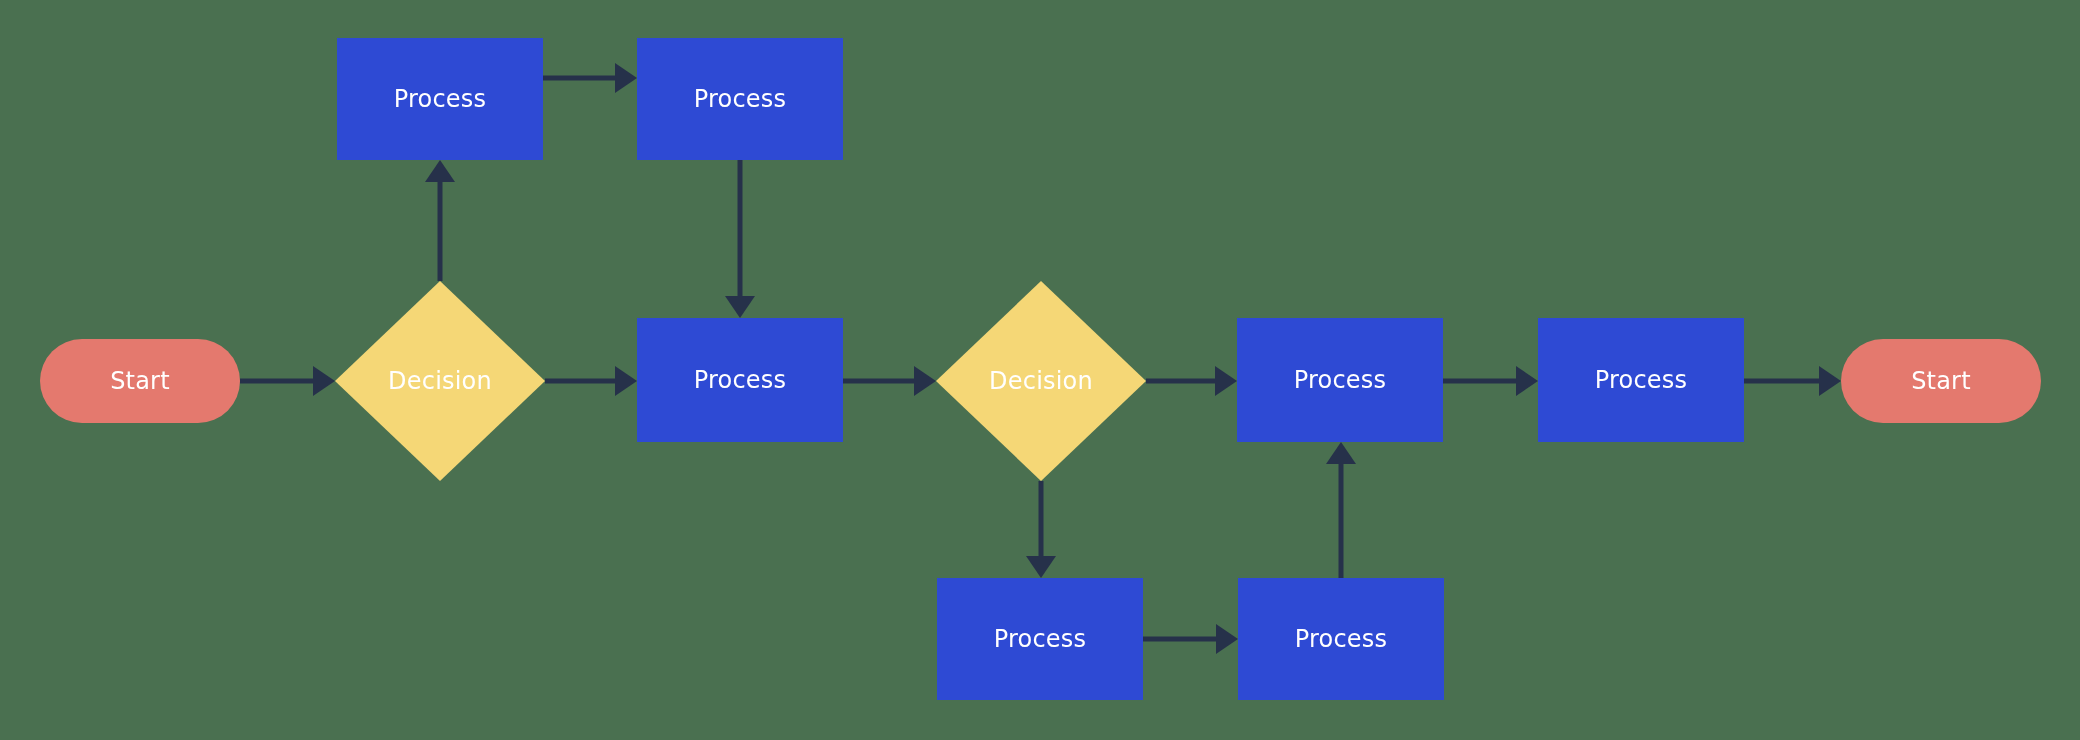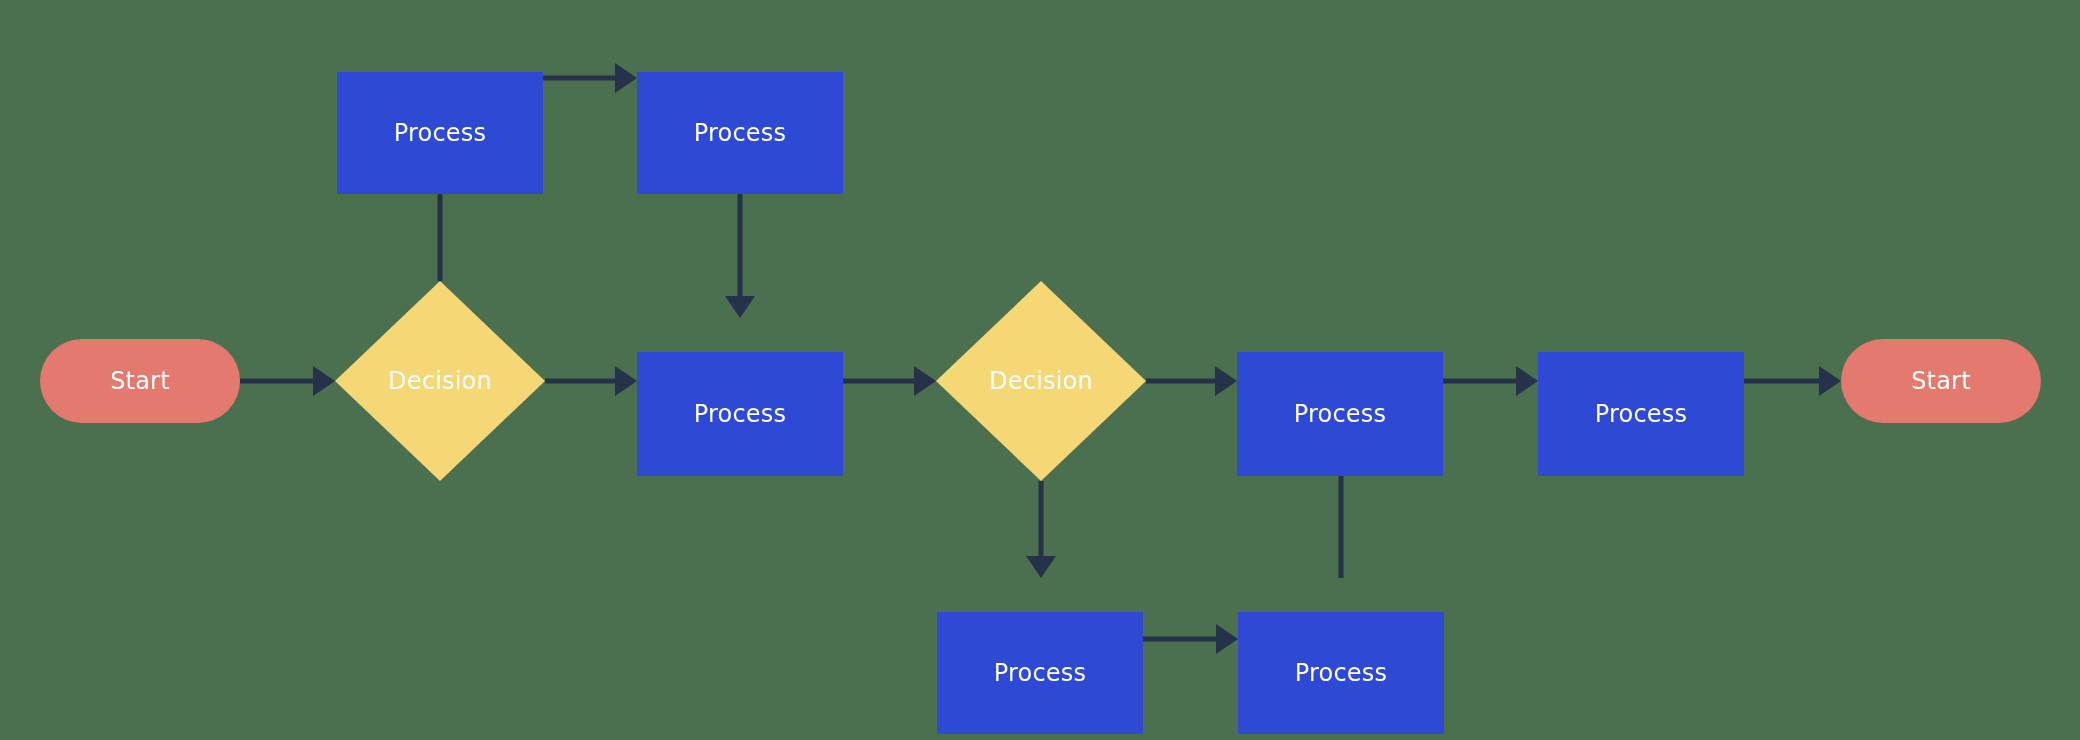--- a/index.html
+++ b/index.html
@@ -40,21 +40,20 @@
     line-height: 1;
     z-index: 2;
   }
   .node-terminator {
     background: #e4796e;
     border-radius: 999px;
     text-align: center;
   }
   .node-process {
     background: #2e4ad4;
-    margin-top: 34px;
   }
   .node-decision {
     background: transparent;
     align-items: center;
   }
   .diamond-shape {
     position: absolute;
     left: 0;
     top: 0;
     width: 100%;

